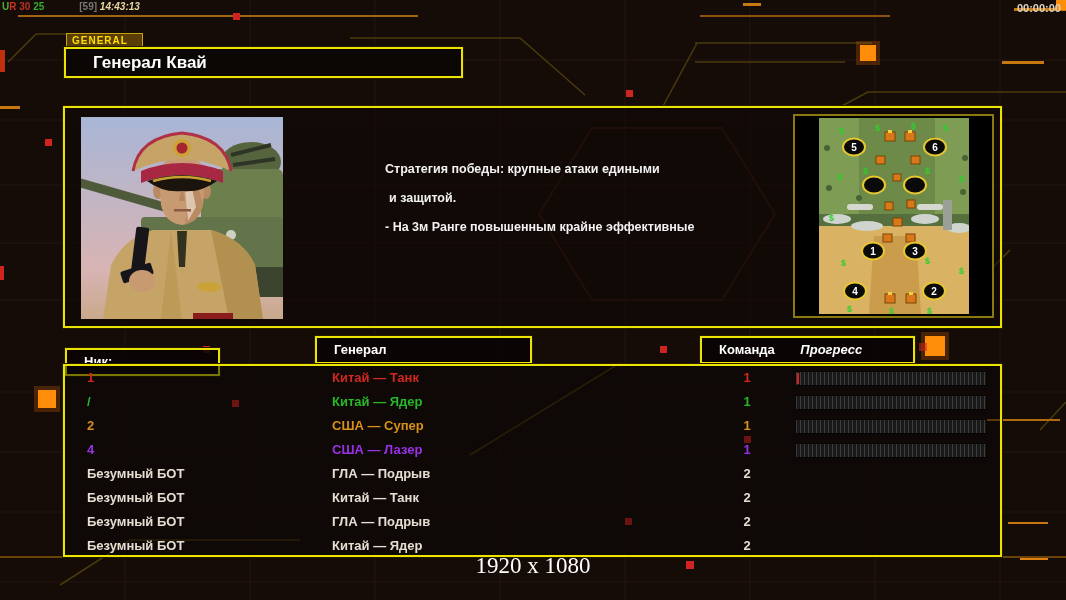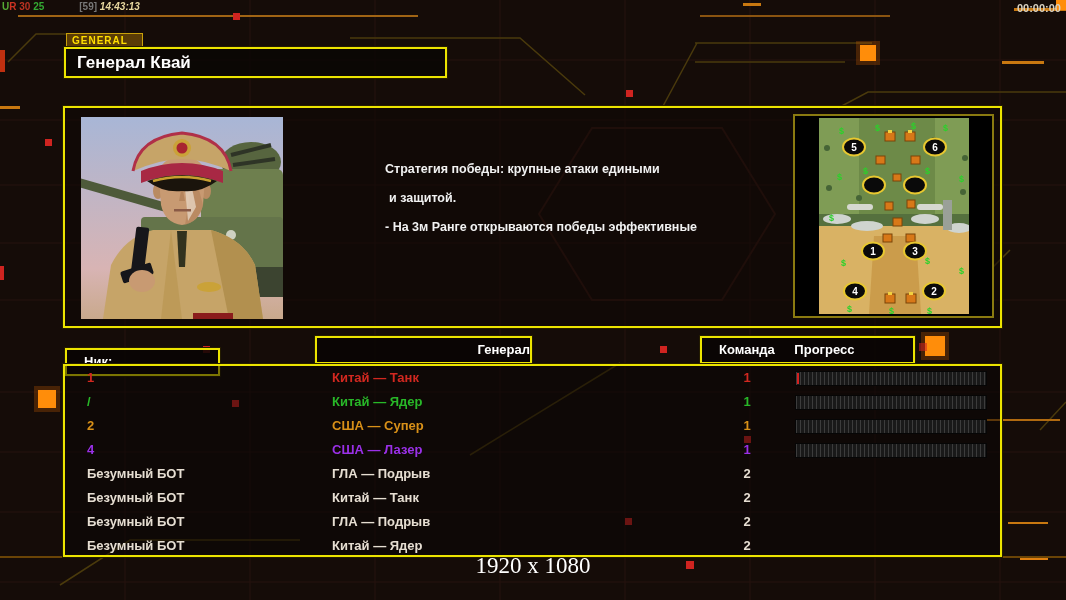--- a/index.html
+++ b/index.html
@@ -10,40 +10,40 @@
   
   .debug{position:absolute;left:2px;top:1px;font-size:10px;font-weight:700;white-space:pre;}
   .timer{position:absolute;right:5px;top:2px;font-size:11px;font-weight:700;color:#d8d2c2;}
 
   
   .tab{position:absolute;left:66px;top:33px;width:70px;height:13px;background:#5a3c06;
        border:1px solid #c8a00a;color:#ffdf00;font-size:10px;font-weight:700;letter-spacing:1px;
        line-height:13px;padding-left:5px;}
   .titlebox{position:absolute;left:64px;top:47px;width:368px;height:27px;border:2px solid #ece400;
        background:rgba(10,6,4,.82);color:#fff;font-size:17px;font-weight:700;line-height:27px;
-       padding-left:11px;box-shadow:0 0 0 1px #241c00;}
+       padding-left:27px;box-shadow:0 0 0 1px #241c00;}
 
   
   .mainpanel{position:absolute;left:63px;top:106px;width:935px;height:218px;border:2px solid #ece400;
        background:rgba(14,8,5,.55);box-shadow:0 0 0 1px #241c00;}
   .portrait{position:absolute;left:16px;top:9px;width:202px;height:202px;background:#000;}
   .desc{position:absolute;left:320px;top:54px;width:345px;color:#f2f2f2;font-size:12.5px;
        font-weight:700;line-height:15px;}
   .desc .gap{height:14px;}
   .desc .ind{padding-left:4px;}
   .mapbox{position:absolute;left:728px;top:6px;width:197px;height:200px;border:2px solid #8a7a10;
        background:#000;text-align:center;}
 
   
   .hdr{position:absolute;height:24px;border:2px solid #ece400;background:rgba(8,5,3,.85);
        color:#fff;font-size:13px;font-weight:700;line-height:24px;box-shadow:0 0 0 1px #241c00;}
   .hdr-nick{left:65px;top:336px;width:134px;padding-left:17px;margin-top:12px;}
-  .hdr-general{left:315px;top:336px;width:196px;padding-left:17px;text-align:right;}
+  .hdr-general{left:315px;top:336px;width:196px;padding-left:17px;}
   .hdr-teamprog{left:700px;top:336px;width:194px;padding-left:17px;}
-  .hdr-teamprog .lbl2{margin-left:16px;}
+  .hdr-teamprog .lbl2{margin-left:22px;font-style:italic;}
 
   
   .tablepanel{position:absolute;left:63px;top:364px;width:935px;height:189px;border:2px solid #ece400;
        background:rgba(8,4,3,.5);box-shadow:0 0 0 1px #241c00;}
   .row{position:relative;height:24px;line-height:24px;font-size:13px;font-weight:700;}
   .c-nick{position:absolute;left:22px;}
   .c-gen{position:absolute;left:267px;}
   .c-team{position:absolute;left:667px;width:30px;text-align:center;}
   .c-bar{position:absolute;left:730px;top:5px;width:190px;height:13px;border:1px solid #060606;
        background:repeating-linear-gradient(90deg,#3c3c3c 0 1px,#191919 1px 4px);}
@@ -187,21 +187,21 @@
           <rect x="112" y="196" width="40" height="6" fill="#8a1c1c"></rect>
         </g>
       </svg>
     </div>
 
     <div class="desc">
       <div>Стратегия победы: крупные атаки едиными</div>
       <div class="gap"></div>
       <div class="ind">и защитой.</div>
       <div class="gap"></div>
-      <div>- На 3м Ранге открываются победы эффективные</div>
+      <div>- На 3м Ранге повышенным крайне эффективные</div>
     </div>
 
     <div class="mapbox">
       <svg width="150" height="196" viewBox="0 0 150 196" style="margin-top:2px">
         <rect width="150" height="106" fill="#7f9c55"></rect>
         <rect x="40" y="0" width="76" height="106" fill="#6d8a48"></rect>
         <rect x="0" y="96" width="150" height="14" fill="#55703e"></rect>
         <rect x="0" y="108" width="150" height="88" fill="#d9b264"></rect>
         <path d="M55 118 L97 118 L102 196 L50 196 Z" fill="#c08a36" opacity=".55"></path>
         <g fill="#466436">

